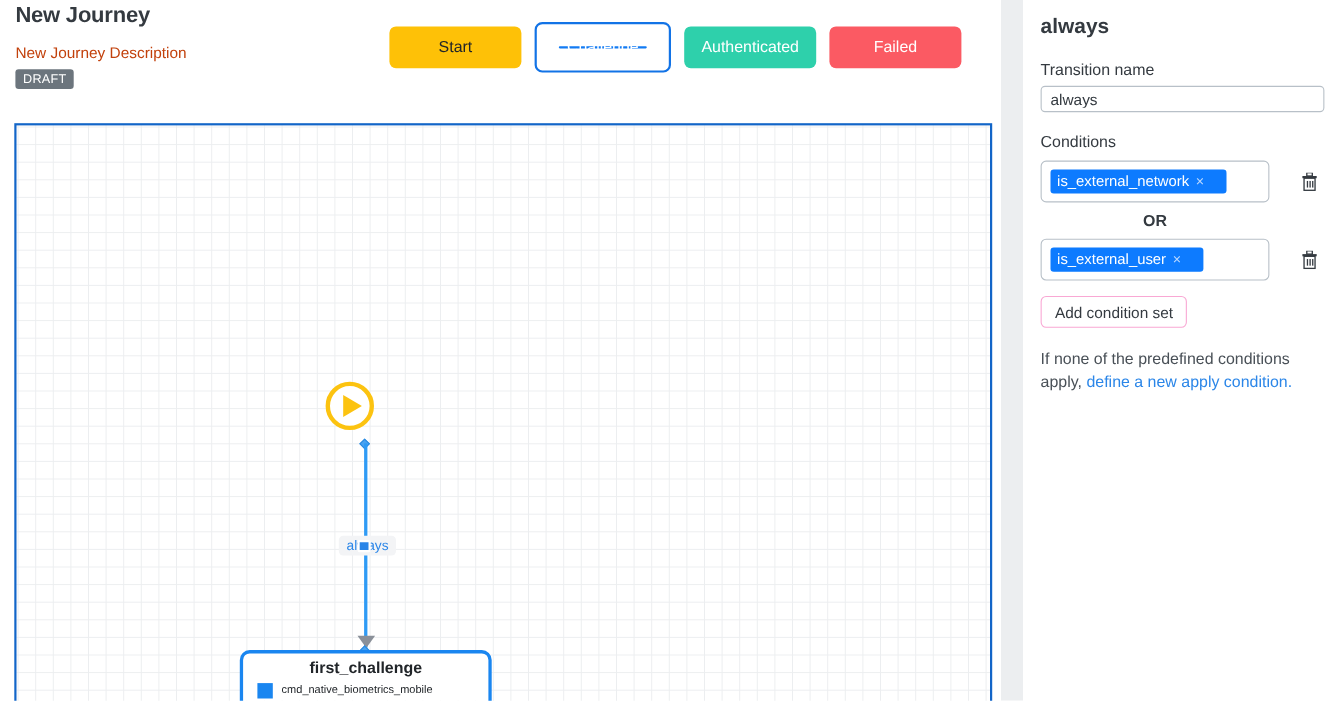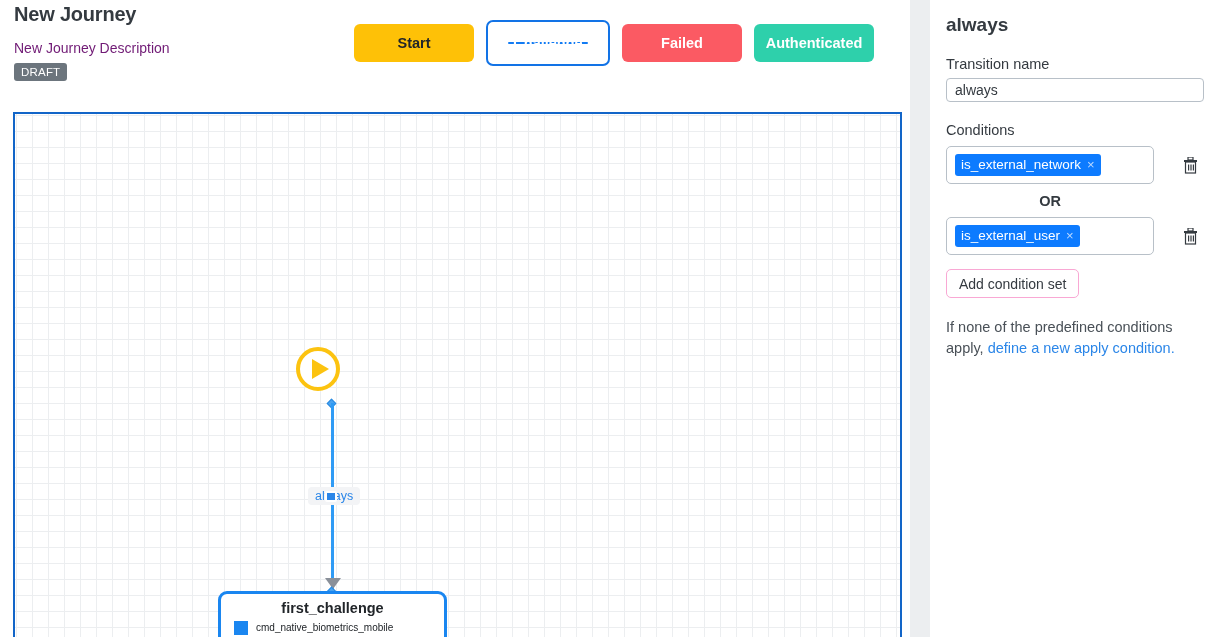--- a/index.html
+++ b/index.html
@@ -13,34 +13,34 @@
   #root { position: relative; width: 1215px; height: 637px; }
 
   
   .header { position: absolute; left: 0; top: 0; width: 910px; height: 105px; }
   .journey-title {
     position: absolute; left: 14px; top: 3px;
     font-size: 20px; font-weight: bold; color: #343a40; letter-spacing: -0.2px;
   }
   .journey-desc {
     position: absolute; left: 14px; top: 40px;
-    font-size: 14px; color: #701a75;
+    font-size: 14px; color: #c2410c;
   }
   .draft-badge {
     position: absolute; left: 14px; top: 63px;
     background: #6c757d; color: #ffffff;
     font-size: 11.5px; padding: 3px 7px 3px 7px;
     border-radius: 3px; letter-spacing: 0.2px;
   }
 
   
   .state-buttons { position: absolute; left: 354px; top: 20px; display: flex; gap: 12px; align-items: center; }
   .sbtn {
     height: 38px; border-radius: 6px; border: none;
-    font-size: 14.5px; font-weight: bold;
+    font-size: 14.5px; font-weight: normal;
     display: flex; align-items: center; justify-content: center;
     cursor: pointer; padding: 0 14px; white-space: nowrap;
   }
   .sbtn-start { width: 120px; background: #fec107; color: #212529; }
   .sbtn-auth { width: 120px; background: #2ed0ab; color: #ffffff; }
   .sbtn-failed { width: 120px; background: #fb5a63; color: #ffffff; }
   .sbtn-challenge-wrap {
     width: 124px; height: 46px; border: 2px solid #1273e6;
     border-radius: 7px; background: #ffffff;
     display: flex; align-items: center; justify-content: center; padding: 20px;
@@ -149,21 +149,21 @@
   }
   .cond-row { margin-top: 8px; display: flex; align-items: center; }
   .cond-box {
     width: 208px; min-height: 38px;
     border: 1px solid #b8c0c8; border-radius: 5px;
     display: flex; align-items: center; padding: 0 8px;
   }
   .cond-tag {
     background: #0d7bff; color: #ffffff;
     font-size: 13.5px; border-radius: 3px;
-    padding: 3px 6px 4px 6px;
+    padding: 3px 20px 4px 6px;
     display: flex; align-items: center; gap: 6px;
   }
   .cond-tag-x { color: #bcd9ff; font-size: 13px; cursor: pointer; line-height: 1; }
   .trash-btn {
     margin-left: auto; margin-right: 6px;
     width: 18px; height: 20px; cursor: pointer;
     display: flex; align-items: center; justify-content: center;
   }
   .or-sep {
     text-align: center; width: 208px;
@@ -191,22 +191,22 @@
     <div class="journey-title">New Journey</div>
     <div class="journey-desc">New Journey Description</div>
     <div class="draft-badge">DRAFT</div>
   </div>
 
   <div class="state-buttons">
     <button class="sbtn sbtn-start">Start</button>
     <div class="sbtn-challenge-wrap">
       <div class="sbtn sbtn-challenge">Challenge</div>
     </div>
+    <button class="sbtn sbtn-auth">Authenticated</button>
     <button class="sbtn sbtn-failed">Failed</button>
-    <button class="sbtn sbtn-auth">Authenticated</button>
   </div>
 
   <div class="canvas">
 
     <div class="start-node">
       <div class="play-tri"></div>
     </div>
     <div class="handle-diamond hd-start"></div>
 
     <div class="edge-line"></div>

